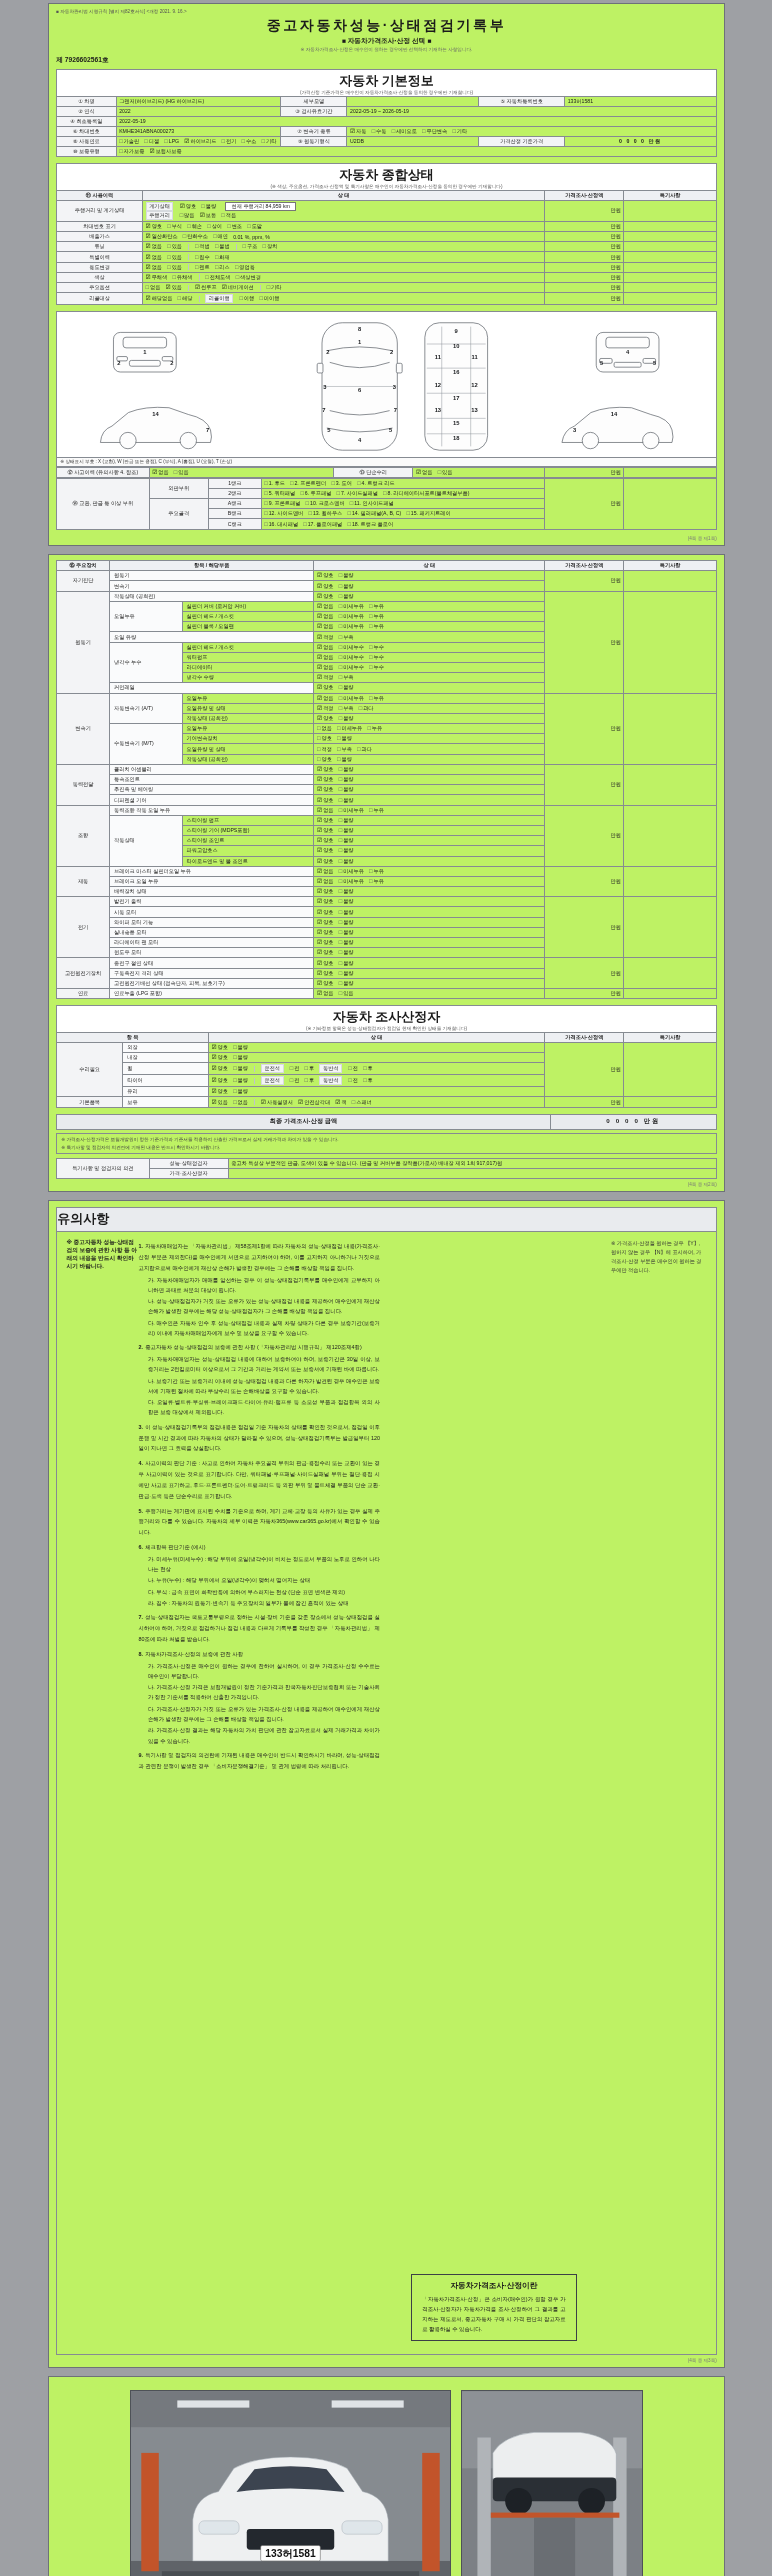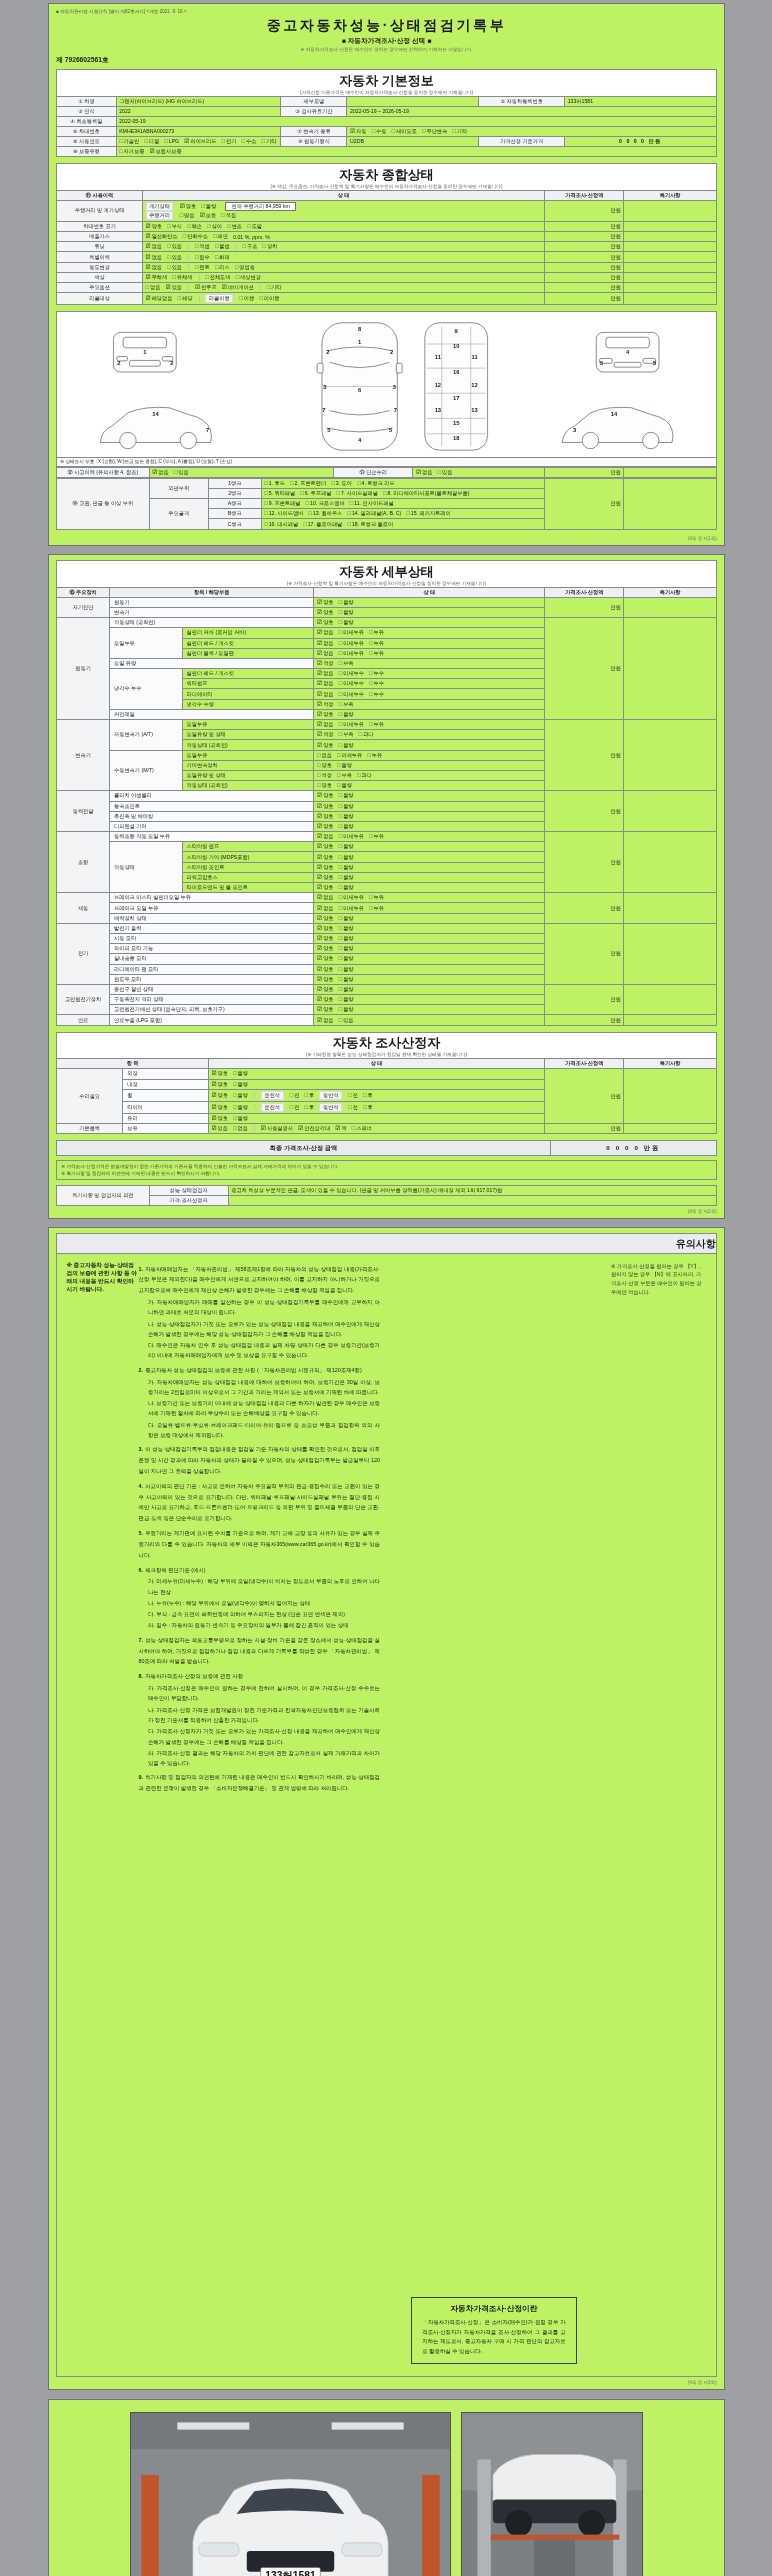--- a/index.html
+++ b/index.html
@@ -37,21 +37,21 @@
   .car-diagram{width:100%;height:140px;display:block}
   .car-diagram .outline rect,.car-diagram .outline path,.car-diagram .outline circle{fill:#fdfdfd;stroke:#5e646b;stroke-width:1.5}
   .car-diagram .thin{fill:none;stroke:#8a9097;stroke-width:1}
   .car-diagram text.mk{font-size:12px;font-weight:bold;fill:#16181b;text-anchor:middle}
   .legend{font-size:4.6px;color:#333;padding:1.5px 3.1px;border:0.5px solid #868b92;border-top:none;background:#fafafa}
   .page-mark{text-align:right;font-size:4.6px;color:#777;margin-top:3.1px}
   .final-row{display:flex;border:0.5px solid #868b92;background:#e9ebee;font-weight:bold;font-size:6.2px;margin-bottom:3.1px}
   .final-label{flex:1;padding:2.6px 5.2px;text-align:center;border-right:0.5px solid #868b92}
   .final-value{width:165px;padding:2.6px 8.2px;text-align:center;letter-spacing:2.1px}
   .final-notes{border:0.5px solid #868b92;font-size:4.6px;color:#444;padding:2.1px 4.1px;line-height:1.6;margin-bottom:4.1px}
-  .bar-head{border:0.5px solid #868b92;background:#e9ebee;text-align:right;font-weight:bold;font-size:10px;padding:2.6px 0}
+  .bar-head{border:0.5px solid #868b92;background:#e9ebee;text-align:left;font-weight:bold;font-size:13px;padding:2.6px 0}
   .notes-panel .notes-body{display:flex;flex-direction:row;min-height:1123px;border:0.5px solid #868b92;border-top:none;padding:5.2px 9.3px 7.2px}
   .notes-intro{font-size:5.7px;font-weight:bold;margin:2.1px 0 4.1px}
   .note-item{font-size:5.4px;line-height:2.0;margin:4.1px 0 1px;text-align:justify}
   .note-n{font-weight:bold;margin-right:2.1px}
   .note-sub{font-size:5.4px;line-height:1.9;margin:1px 0 1px 9.3px;text-align:justify;color:#222}
   .pricing-box{border:1px solid #3c4046;margin:13.4px 31px 5.2px;padding:6.2px 10.3px;text-align:center}
   .pricing-title{font-size:7.7px;font-weight:bold;margin-bottom:4.1px}
   .pricing-body{font-size:5.4px;line-height:1.8;text-align:justify}
   .pricing-note{font-size:5.2px;color:#333;margin:2.1px 3.1px 0;line-height:1.7}
   .mt-auto{margin-top:auto}
@@ -509,24 +509,20 @@
             </tbody>
           </table>
         </div>
     </div>
 
     <div class="page-mark">(4쪽 중 제1쪽)</div>
   </div>
 
   <div class="panel">
     <div class="sec">
-      <div class="sec-head">
-        <div class="sec-title">자동차 세부상태</div>
-        <div class="sec-note">(※ 가격조사·산정액 및 특기사항은 매수인이 자동차가격조사·산정을 동의한 경우에만 기재합니다)</div>
-      </div>
       <div>
           <table class="grid">
             <colgroup>
               <col style="width:8%">
               <col style="width:11%">
               <col style="width:20%">
               <col style="width:35%">
               <col style="width:12%">
               <col style="width:14%">
             </colgroup>

